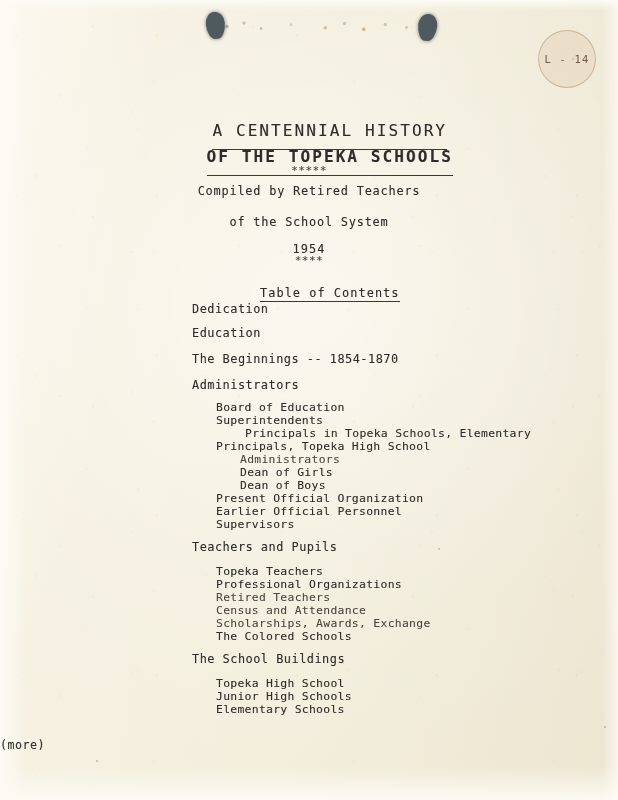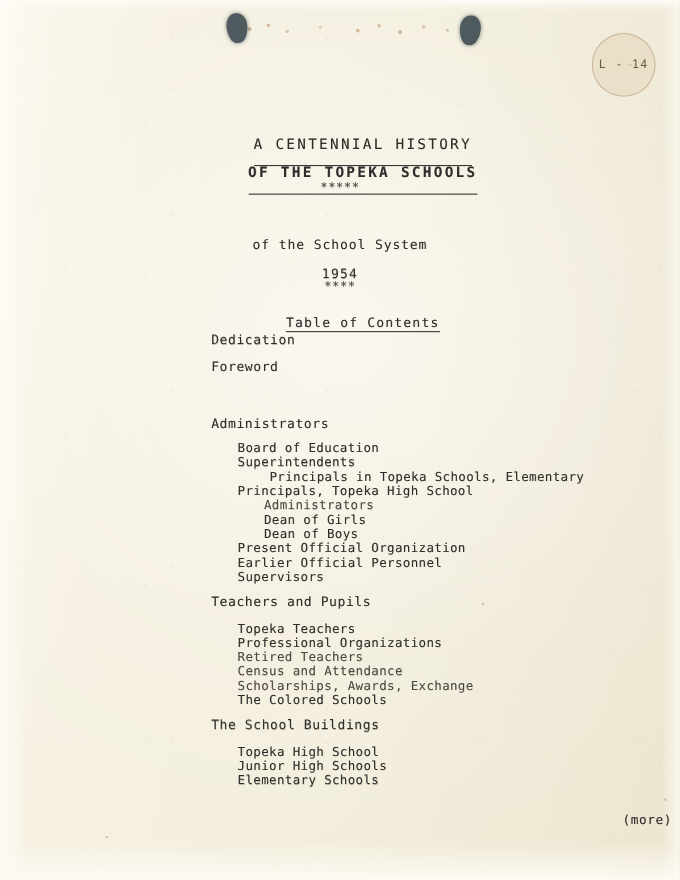--- a/index.html
+++ b/index.html
@@ -123,21 +123,21 @@
     white-space: pre;
     font-size: 11.5px;
     line-height: 14px;
     color: #2f2d2b;
     text-shadow: 0.35px 0.25px 0 rgba(60,56,52,.30);
   }
 
   .centered { left: 0; width: 618px; text-align: center; }
 
   .title-line {
-    font-size: 13px;
+    font-size: 16px;
     letter-spacing: 2.1px;
     border-bottom: 1.3px solid #3a3734;
     display: inline-block;
     padding-bottom: 11px;
   }
   .u-line {
     border-bottom: 1.2px solid #3a3734;
     display: inline-block;
     padding-bottom: 1px;
     letter-spacing: 1.1px;
@@ -156,21 +156,21 @@
     left: 216px;
     font-size: 11.3px;
     letter-spacing: 0.35px;
   }
   .sub2 {
     left: 240px;
     font-size: 11.3px;
     letter-spacing: 0.35px;
   }
   .faint { color: #4a4641; text-shadow: 0.3px 0.2px 0 rgba(70,66,60,.22); }
-  .more { left: 0; width: 611px; text-align: right; font-size: 11.5px; letter-spacing: .6px; }
+  .more { left: 0; width: 611px; text-align: left; font-size: 11.5px; letter-spacing: .6px; }
 
   
   .speck { position:absolute; background:#8a7356; border-radius:50%; opacity:.45; pointer-events:none; }
 </style>
 </head>
 <body>
 
 <div class="page">
 
   <div class="paper-tone"></div>
@@ -198,31 +198,33 @@
 
     <div class="ln centered" style="top:110px;">
       <span class="title-line">A CENTENNIAL HISTORY</span>
     </div>
     <div class="ln centered" style="top:136px;font-weight:bold;">
       <span class="title-line">OF THE TOPEKA SCHOOLS</span>
     </div>
 
     <div class="ln centered stars" style="top:164px;">*****</div>
 
+    <div class="ln centered credit" style="top:184px;">Compiled by Retired Teachers</div>
     <div class="ln centered credit" style="top:215px;">of the School System</div>
     <div class="ln centered year" style="top:242px;">1954</div>
 
     <div class="ln centered stars" style="top:254px;">****</div>
 
     <div class="ln centered" style="top:272px;">
       <span class="u-line">Table of Contents</span>
     </div>
 
     <div class="ln h1item" style="top:302px;">Dedication</div>
-    <div class="ln h1item" style="top:326px;">Foreword</div>
+    <div class="ln h1item" style="top:326px;">Education</div>
+    <div class="ln h1item" style="top:352px;">The Beginnings -- 1854-1870</div>
     <div class="ln h1item" style="top:378px;">Administrators</div>
 
     <div class="ln sub" style="top:401px;">Board of Education</div>
     <div class="ln sub" style="top:414px;">Superintendents</div>
     <div class="ln sub" style="top:427px;margin-left:29px;">Principals in Topeka Schools, Elementary</div>
     <div class="ln sub" style="top:440px;">Principals, Topeka High School</div>
     <div class="ln sub2 faint" style="top:453px;">Administrators</div>
     <div class="ln sub2" style="top:466px;">Dean of Girls</div>
     <div class="ln sub2" style="top:479px;">Dean of Boys</div>
     <div class="ln sub" style="top:492px;">Present Official Organization</div>

